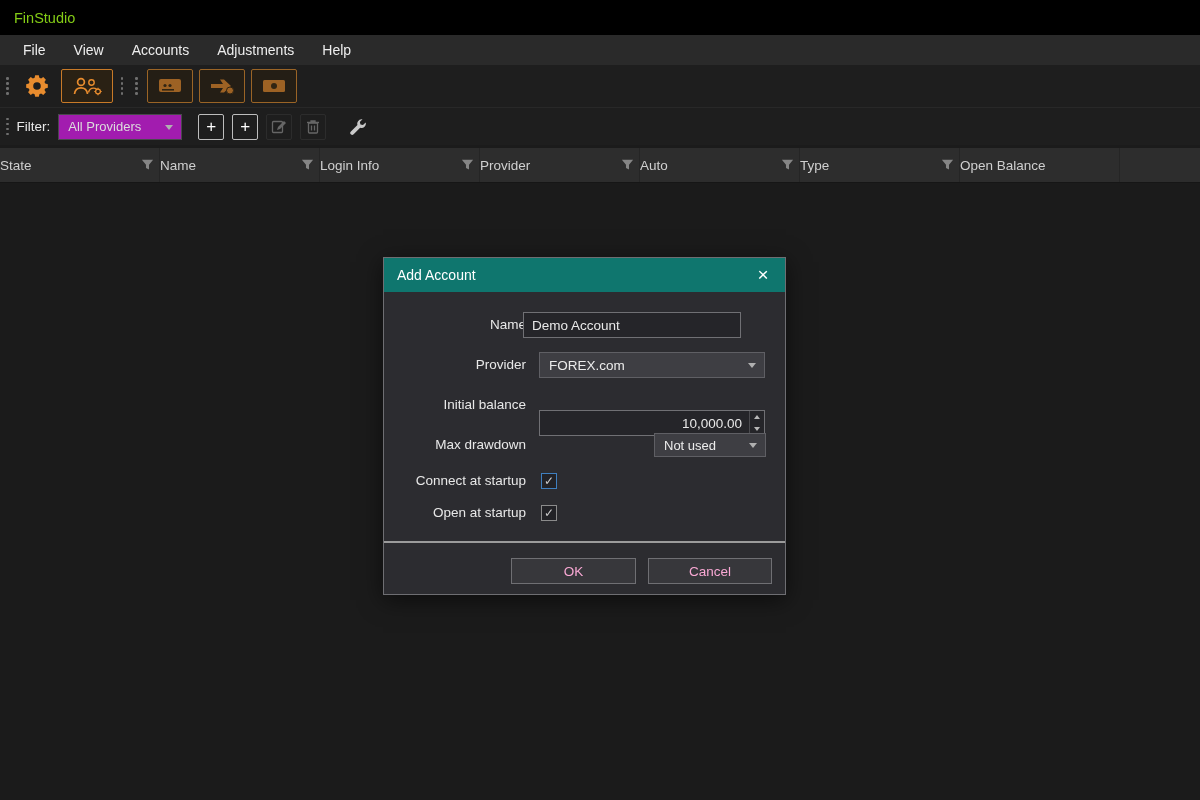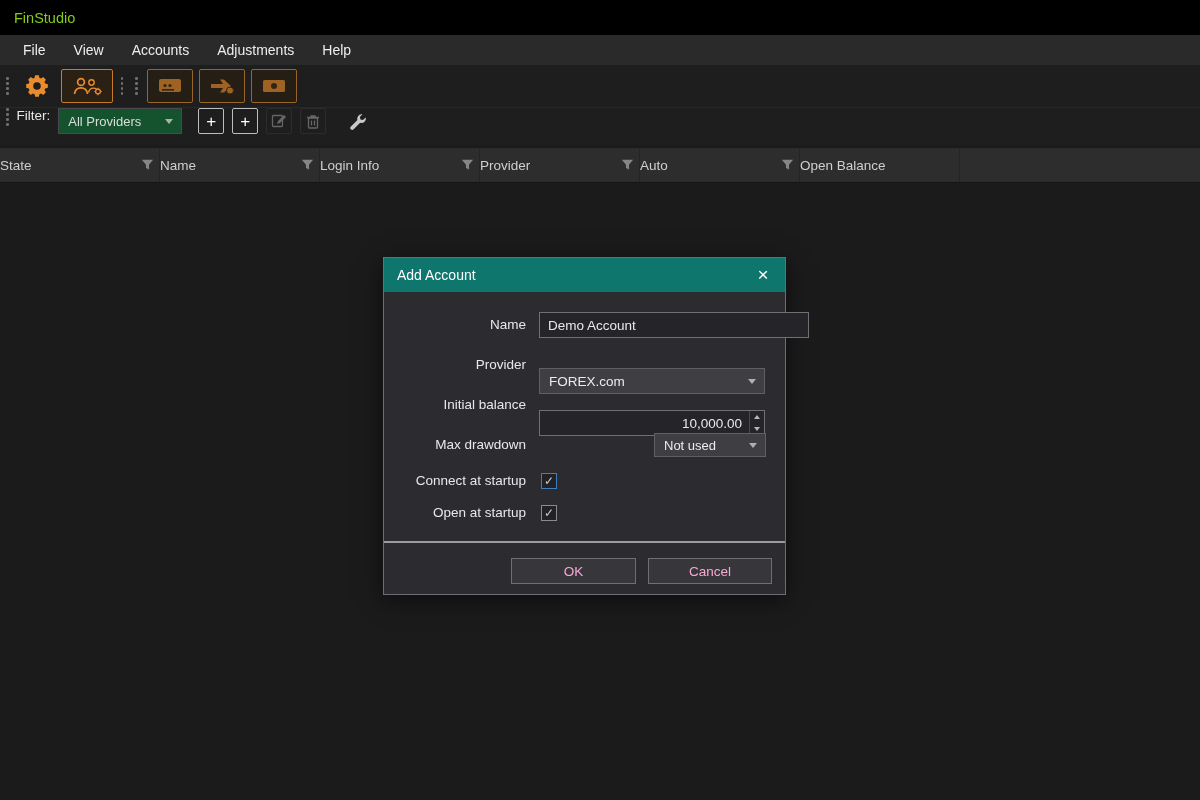--- a/index.html
+++ b/index.html
@@ -13,57 +13,57 @@
 
   
   .titlebar { height:35px; background:#000; display:flex; align-items:center; padding-left:14px; font-size:14.5px; color:#84cc16; }
 
   
   .menubar { height:30px; background:#2a2a2a; display:flex; align-items:stretch; padding-left:9px; font-size:14px; color:#ededed; }
   .menu-item { display:flex; align-items:center; padding:0 14px; cursor:default; }
 
   
   .toolbar1 { height:42px; background:#1e1e1e; display:flex; align-items:center; }
-  .toolbar2 { height:38px; background:#1e1e1e; display:flex; align-items:flex-start; border-top:1px solid #282828; }
+  .toolbar2 { height:38px; background:#1e1e1e; display:flex; align-items:center; border-top:1px solid #282828; }
   .grip { display:flex; flex-direction:column; gap:2.5px; padding:0 6px; }
   .grip i { width:2.5px; height:2.5px; border-radius:50%; background:#6f6f6f; }
   .tbtn { height:34px; display:flex; align-items:center; justify-content:center; border:1px solid transparent; border-radius:2px; margin:0 2px; }
   .settings-btn { width:40px; }
   .accounts-btn { width:52px; border:1px solid #c87a28; background:#2a2114; }
   .grp-btn { width:46px; border:1px solid #9a6426; background:#241e15; margin:0 3px; }
   .grp-btn svg { opacity:.62; }
 
   
   .filter-label { font-size:13.5px; color:#e8e8e8; margin:0 8px 0 2px; }
-  .combo { width:124px; height:26px; background:#14532d; border:1px solid #49494d; display:flex; align-items:center; padding:0 9px; font-size:13px; color:#dcdcdc; position:relative; }
+  .combo { width:124px; height:26px; background:#a21caf; border:1px solid #49494d; display:flex; align-items:center; padding:0 9px; font-size:13px; color:#dcdcdc; position:relative; }
   .arrow-down { width:0; height:0; border-left:4px solid transparent; border-right:4px solid transparent; border-top:5px solid #b0b0b0; position:absolute; right:8px; top:50%; margin-top:-2px; }
   .sq-btn { width:26px; height:26px; border:1px solid #bdbdbd; border-radius:2px; color:#fff; font-size:17px; line-height:1; display:flex; align-items:center; justify-content:center; margin-left:8px; }
   .sq-btn.first { margin-left:16px; }
   .dim-btn { width:26px; height:26px; border:1px solid #3f3f3f; border-radius:2px; display:flex; align-items:center; justify-content:center; margin-left:8px; opacity:.45; }
   .wrench-btn { width:30px; height:28px; display:flex; align-items:center; justify-content:center; margin-left:16px; }
 
   
   .theader { height:35px; margin-top:3px; background:#2d2d2d; display:flex; font-size:13.5px; color:#cfcfcf; border-bottom:1px solid #161616; }
   .th { flex:0 0 160px; width:160px; display:flex; align-items:center; justify-content:space-between; padding:0 5px 0 0; border-right:1px solid #252525; white-space:nowrap; overflow:hidden; }
 
   
   .dialog { position:absolute; left:383px; top:257px; width:403px; height:338px; background:#2c2c30; border:1px solid #6e6e72; box-shadow:0 5px 22px rgba(0,0,0,.55); }
   .dialog-titlebar { height:34px; background:#0f766e; display:flex; align-items:center; padding-left:13px; color:#fff; font-size:14px; position:relative; }
   .dialog-close { position:absolute; right:0; top:0; width:44px; height:34px; color:#fff; font-size:19px; display:flex; align-items:center; justify-content:center; }
   .dialog-body { position:relative; height:302px; }
   .drow { position:absolute; left:0; right:0; height:26px; }
   .dlabel { position:absolute; left:0; top:0; width:142px; text-align:right; line-height:26px; font-size:13.5px; color:#e8e8e8; white-space:nowrap; }
-  .dinput { position:absolute; left:155px; top:0; width:270px; height:26px; background:#252529; border:1px solid #707074; color:#e8e8e8; font-size:13.5px; padding:0 8px; font-family:inherit; outline:none; }
+  .dinput { position:absolute; left:139px; top:0; width:218px; height:26px; background:#252529; border:1px solid #707074; color:#e8e8e8; font-size:13.5px; padding:0 8px; font-family:inherit; outline:none; }
   .balance-wrap { position:absolute; left:155px; top:0; width:226px; height:26px;margin-top:18px; }
   .balance-wrap .dinput { left:0; width:226px; text-align:right; padding-right:22px; }
   .spinner { position:absolute; right:1px; top:1px; width:15px; height:24px; display:flex; flex-direction:column; border-left:1px solid #4a4a4e; }
   .sp { flex:1; display:flex; align-items:center; justify-content:center; }
   .sp-up { width:0; height:0; border-left:3.5px solid transparent; border-right:3.5px solid transparent; border-bottom:4.5px solid #b8b8b8; }
   .sp-dn { width:0; height:0; border-left:3.5px solid transparent; border-right:3.5px solid transparent; border-top:4.5px solid #b8b8b8; }
-  .dcombo { position:absolute; left:155px; top:16px; width:226px; height:26px; background:#3e3e43; border:1px solid #5f5f64; display:flex; align-items:center; padding:0 9px; font-size:13.5px; color:#ececec; }
+  .dcombo { position:absolute; left:155px; top:0; width:226px; height:26px; background:#3e3e43; border:1px solid #5f5f64; display:flex; align-items:center; padding:0 9px; font-size:13.5px; color:#ececec; }
   .dcombo.small { left:270px; top:1px; width:112px; height:24px; font-size:13px; }
   .dcheck { position:absolute; left:157px; top:5px; width:16px; height:16px; background:#222226; border:1px solid #8b8b8b; display:flex; align-items:center; justify-content:center; font-size:12px; line-height:1; color:#c9c9c9; }
   .dcheck.focused { border-color:#3f7fbf; }
   .separator { position:absolute; left:0; right:0; top:249px; height:2px; background:#9b9b9b; }
   .dbtn { position:absolute; top:266px; height:26px; background:#37373b; border:1px solid #6f6f73; color:#f9a8d4; font-size:13.5px; }
   .dbtn.ok { left:127px; width:125px; }
   .dbtn.cancel { left:264px; width:124px; }
 </style>
 </head>
 <body>
@@ -201,20 +201,26 @@
       </svg>
   </div>
   <div class="th">
     <span>Provider</span>
     <svg width="13" height="13" viewBox="0 0 12 12">
         <path fill="#858585" d="M.8.8h10.4L7.4 5.3v4.4L4.6 8.2V5.3z"></path>
       </svg>
   </div>
   <div class="th">
     <span>Auto</span>
+    <svg width="13" height="13" viewBox="0 0 12 12">
+        <path fill="#858585" d="M.8.8h10.4L7.4 5.3v4.4L4.6 8.2V5.3z"></path>
+      </svg>
+  </div>
+  <div class="th">
+    <span>Type</span>
     <svg width="13" height="13" viewBox="0 0 12 12">
         <path fill="#858585" d="M.8.8h10.4L7.4 5.3v4.4L4.6 8.2V5.3z"></path>
       </svg>
   </div>
   <div class="th">
     <span>Open Balance</span>
   </div>
 </div>
 
 <div class="dialog">

